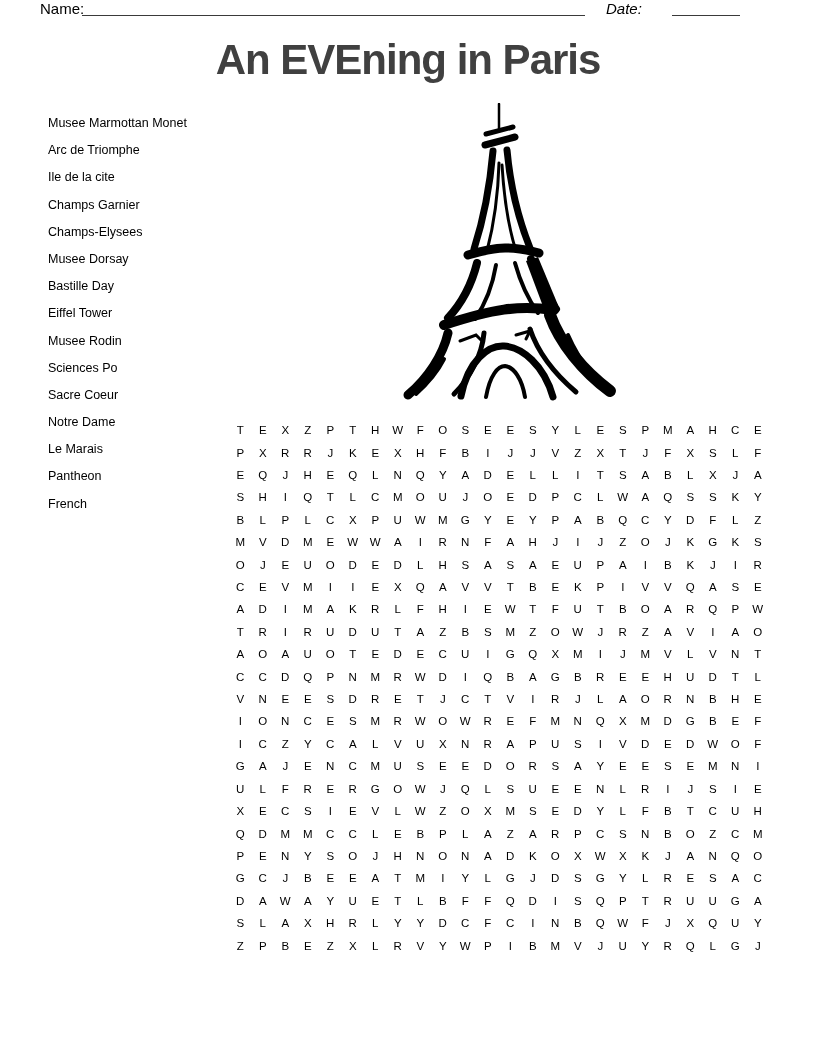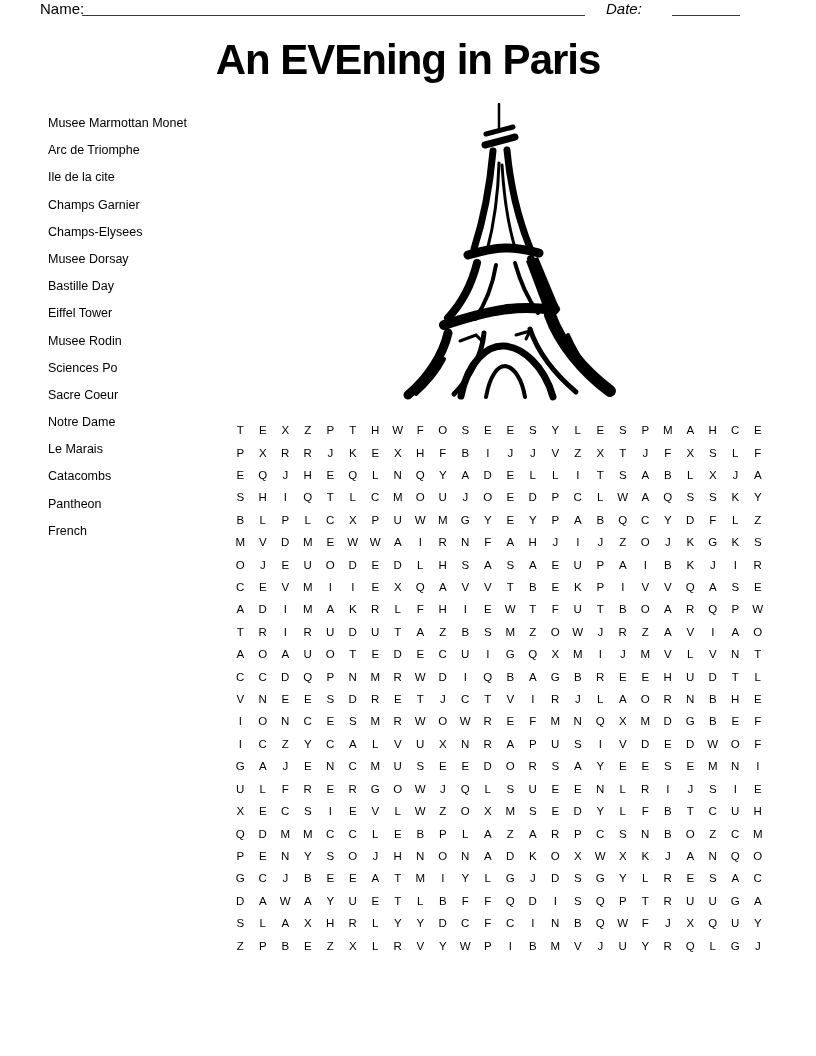--- a/index.html
+++ b/index.html
@@ -19,21 +19,21 @@
   .date-label { left: 606px; font-style: italic; }
   .blank-line { position: absolute; top: 15px; border-bottom: 1.4px solid #3a3a3a; height: 1px; }
   .name-blank { left: 82px; width: 503px; }
   .date-blank { left: 672px; width: 68px; }
 
   
   .title {
     position: absolute; top: 36px; left: 0; width: 100%;
     text-align: center;
     font-size: 42px; font-weight: 700; letter-spacing: -1px;
-    color: #000000;
+    color: #404040;
   }
 
   
   .word-list { position: absolute; left: 48px; top: 110px; }
   .word {
     height: 27.2px; line-height: 27.2px;
     font-size: 12.5px; color: #000;
     white-space: nowrap;
   }
 
@@ -73,21 +73,20 @@
       <div class="word">Champs Garnier</div>
       <div class="word">Champs-Elysees</div>
       <div class="word">Musee Dorsay</div>
       <div class="word">Bastille Day</div>
       <div class="word">Eiffel Tower</div>
       <div class="word">Musee Rodin</div>
       <div class="word">Sciences Po</div>
       <div class="word">Sacre Coeur</div>
       <div class="word">Notre Dame</div>
       <div class="word">Le Marais</div>
-      <div class="word">Catacombs</div>
       <div class="word">Pantheon</div>
       <div class="word">French</div>
     </div>
 
   <div class="tower">
     <svg viewBox="0 0 232 298" width="232" height="298">
       <g fill="none" stroke="#000000" stroke-linecap="round">
 
         <path d="M101,1 L101,26" stroke-width="2.5"></path>
         <path d="M88,31 L115,24" stroke-width="5"></path>

